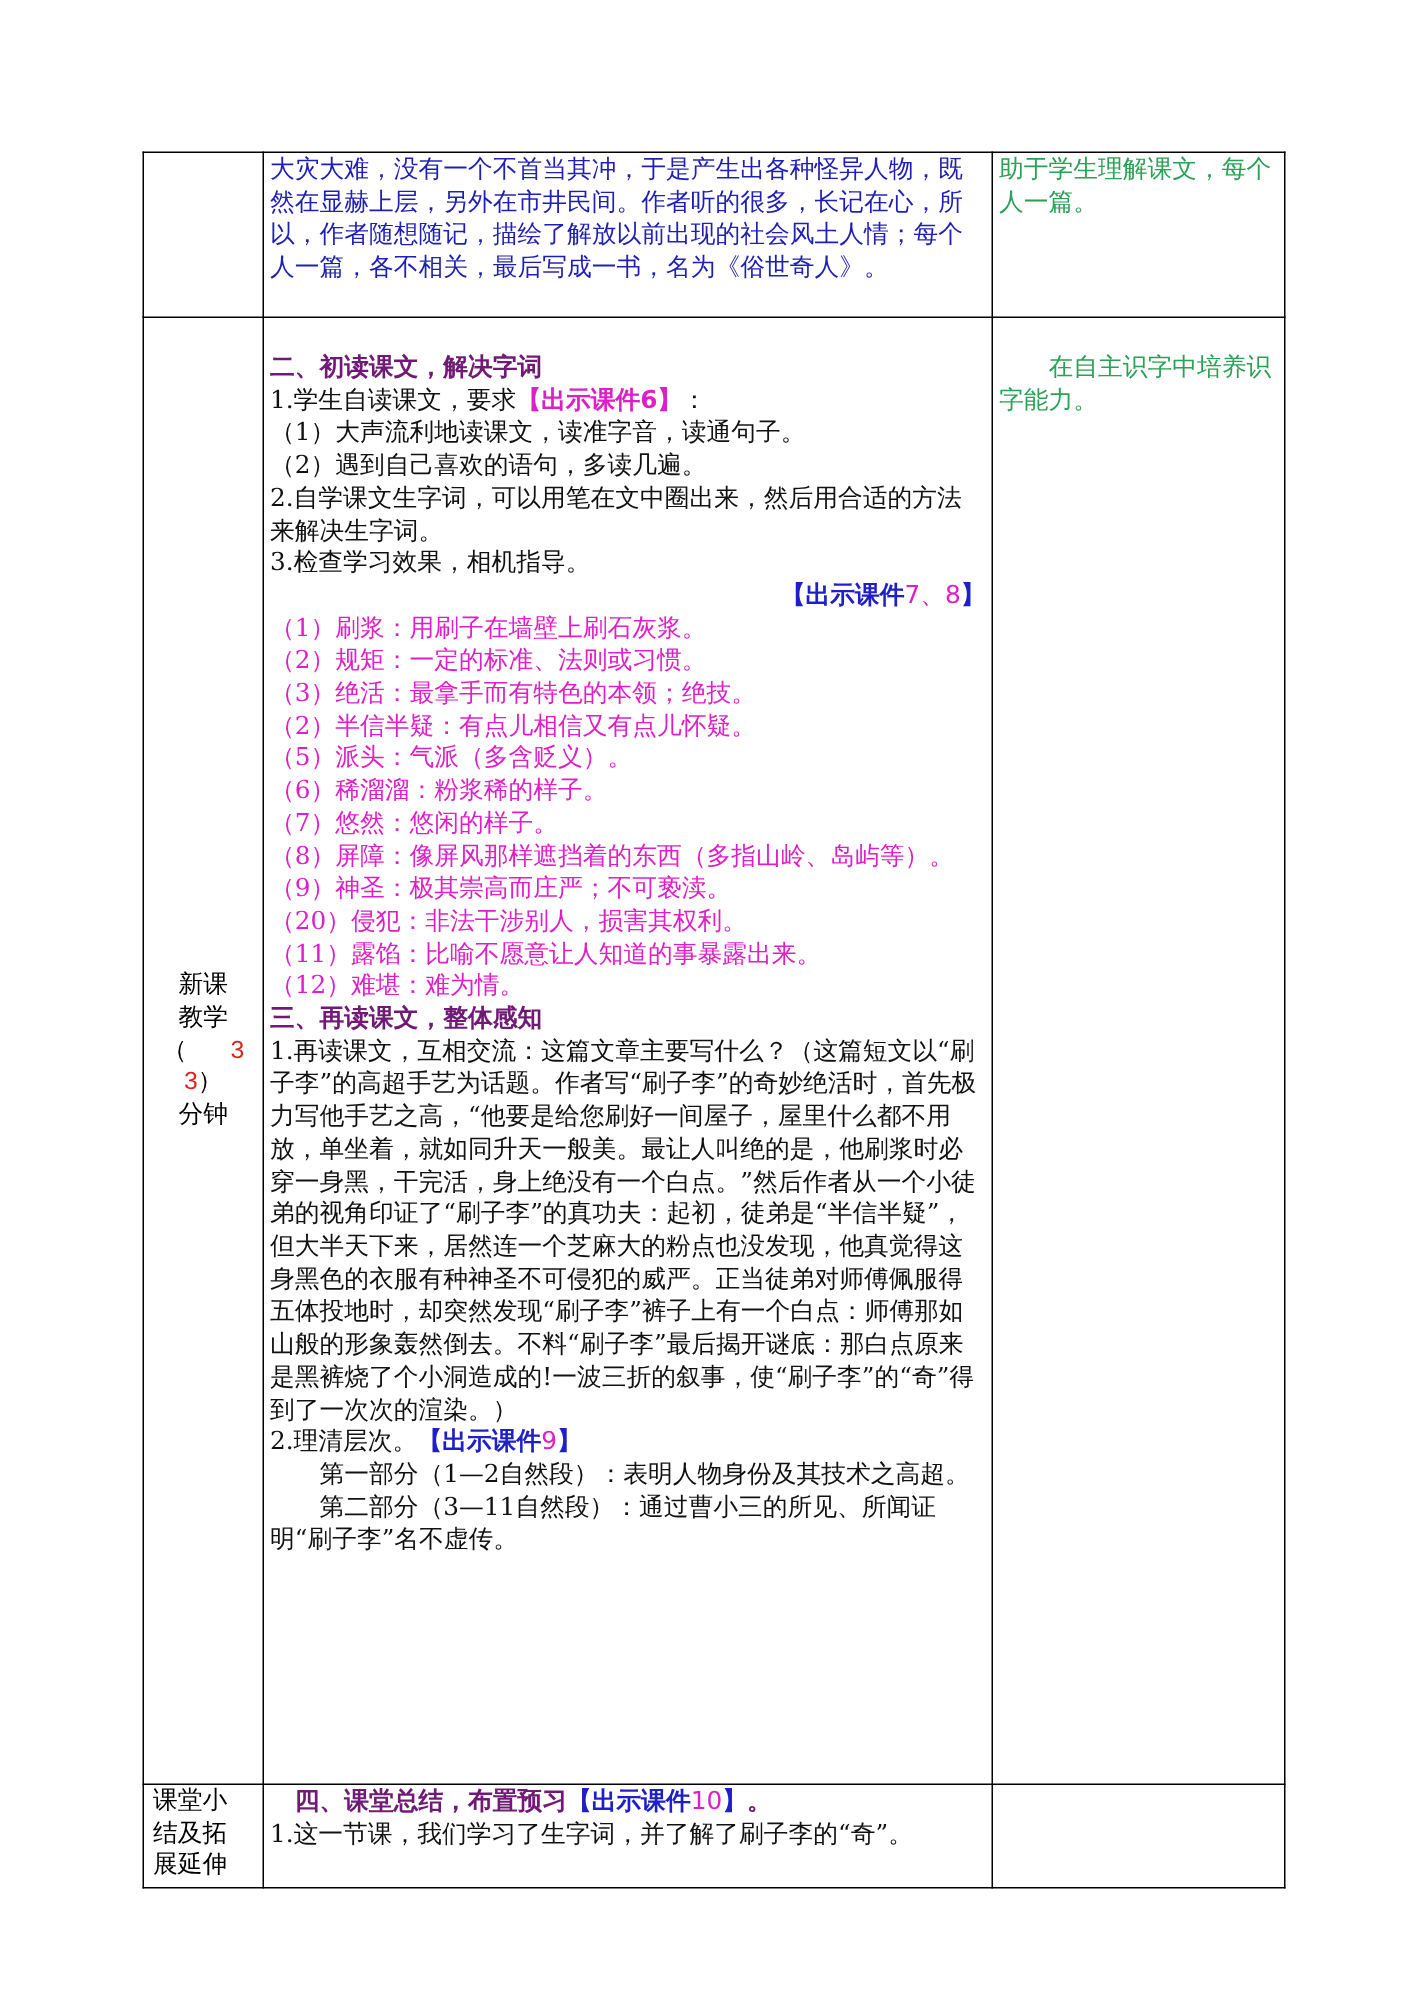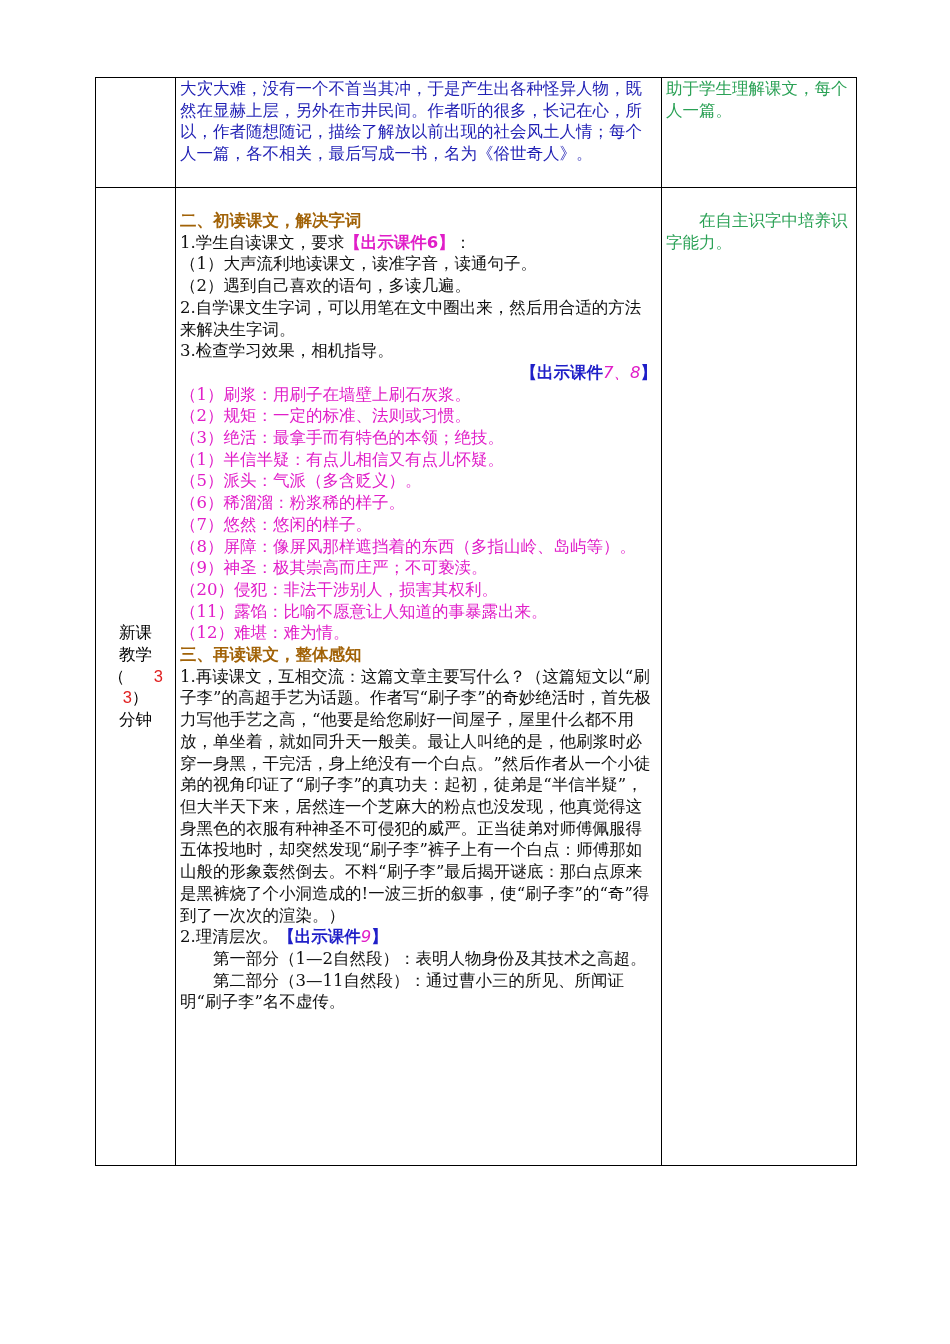--- a/index.html
+++ b/index.html
@@ -1,40 +1,40 @@
 <!DOCTYPE html>
 <html><head>
 <meta charset="utf-8">
 <style>
   html, body { margin: 0; padding: 0; background: #ffffff; }
   body { width: 950px; height: 1344px; position: relative; overflow: hidden;
          font-family: "DejaVu Serif", "Liberation Serif", serif; }
   .lesson-table {
-    position: absolute; left: 95px; top: 77px; width: 761px;
+    position: absolute; left: 95px; top: 101px; width: 761px;
     border-collapse: collapse; table-layout: fixed; padding-left: 24px;
   }
   .lesson-table td {
     border: 1.5px solid #000; vertical-align: top; padding: 0 4px;
     font-size: 16.5px; line-height: 21.7px; word-break: break-all;
   }
   col.c1 { width: 80px; }
   col.c2 { width: 486px; }
   col.c3 { width: 195px; }
   .row1 td { height: 109px; }
   .row2 td { height: 977px; }
   .row3 td { height: 68px; }
   .label-cell { text-align: center; vertical-align: middle !important;
                 font-family: Liberation Sans, sans-serif; font-size: 17px; line-height: 22px; color:#000; }
   .label-cell.bottom { vertical-align: top !important; text-align: left; padding-left: 6px; }
   .blue { color: #1f1fb4; }
   .green { color: #2aa155; }
   .pink { color: #e01ec8; }
-  .magenta-bold { color: #a16207; font-weight: bold; font-family: "DejaVu Sans", sans-serif; }
+  .magenta-bold { color: #701a75; font-weight: bold; font-family: "DejaVu Sans", sans-serif; }
   .bracket-blue { color: #1f1fc8; font-weight: bold; font-family: "DejaVu Sans", sans-serif; text-align: right; }
-  .num-pink { color: #e01ec8; font-weight: normal; font-style: italic; }
+  .num-pink { color: #e01ec8; font-weight: normal; }
   .red { color: #e02020; margin-left: 29px; }
   .black { color: #111; }
   .line { display: block; }
   .indent2 { text-indent: 2em; }
   .indent1 { text-indent: 1em; }
   .spacer { height: 22px; }
 </style>
 </head>
 <body>
 
@@ -69,21 +69,21 @@
       <div><span>1.学生自读课文，要求</span><span class="bracket-blue"><span class="pink">【出示课件</span><span class="pink">6</span><span class="pink">】</span></span><span>：</span></div>
       <div>（1）大声流利地读课文，读准字音，读通句子。</div>
       <div>（2）遇到自己喜欢的语句，多读几遍。</div>
       <div>2.自学课文生字词，可以用笔在文中圈出来，然后用合适的方法来解决生字词。</div>
       <div>3.检查学习效果，相机指导。</div>
       <div class="bracket-blue"><span>【出示课件</span><span class="num-pink">7、8</span><span>】</span></div>
       <div class="pink">
         <div>（1）刷浆：用刷子在墙壁上刷石灰浆。</div>
         <div>（2）规矩：一定的标准、法则或习惯。</div>
         <div>（3）绝活：最拿手而有特色的本领；绝技。</div>
-        <div>（1）半信半疑：有点儿相信又有点儿怀疑。</div>
+        <div>（2）半信半疑：有点儿相信又有点儿怀疑。</div>
         <div>（5）派头：气派（多含贬义）。</div>
         <div>（6）稀溜溜：粉浆稀的样子。</div>
         <div>（7）悠然：悠闲的样子。</div>
         <div>（8）屏障：像屏风那样遮挡着的东西（多指山岭、岛屿等）。</div>
         <div>（9）神圣：极其崇高而庄严；不可亵渎。</div>
         <div>（20）侵犯：非法干涉别人，损害其权利。</div>
         <div>（11）露馅：比喻不愿意让人知道的事暴露出来。</div>
         <div>（12）难堪：难为情。</div>
       </div>
       <div class="magenta-bold">三、再读课文，整体感知</div>
@@ -91,14 +91,26 @@
       <div><span>2.理清层次。</span><span class="bracket-blue"><span>【出示课件</span><span class="num-pink">9</span><span>】</span></span></div>
       <div class="indent2">第一部分（1—2自然段）：表明人物身份及其技术之高超。</div>
       <div class="indent2">第二部分（3—11自然段）：通过曹小三的所见、所闻证明“刷子李”名不虚传。</div>
     </td>
     <td>
       <div class="spacer"></div>
       <div class="green indent2">在自主识字中培养识字能力。</div>
     </td>
   </tr>
 
+  <tr class="row3">
+    <td class="label-cell bottom">
+      <span class="line">课堂小</span>
+      <span class="line">结及拓</span>
+      <span class="line">展延伸</span>
+    </td>
+    <td class="black">
+      <div class="indent1"><span class="magenta-bold">四、课堂总结，布置预习</span><span class="bracket-blue"><span>【出示课件</span><span class="num-pink">10</span><span>】</span></span><span class="magenta-bold">。</span></div>
+      <div>1.这一节课，我们学习了生字词，并了解了刷子李的“奇”。</div>
+    </td>
+    <td></td>
+  </tr>
 </tbody>
   </table>
 
 </body></html>

